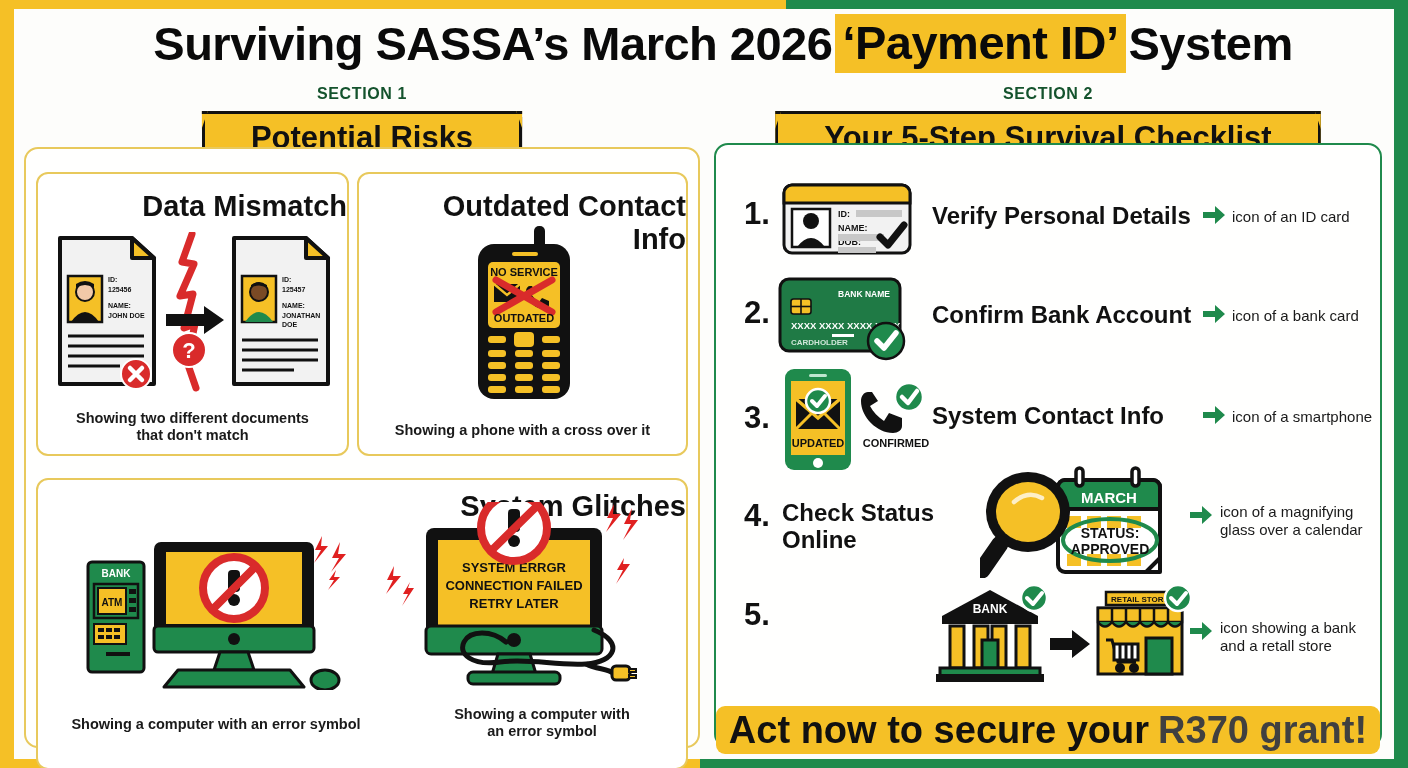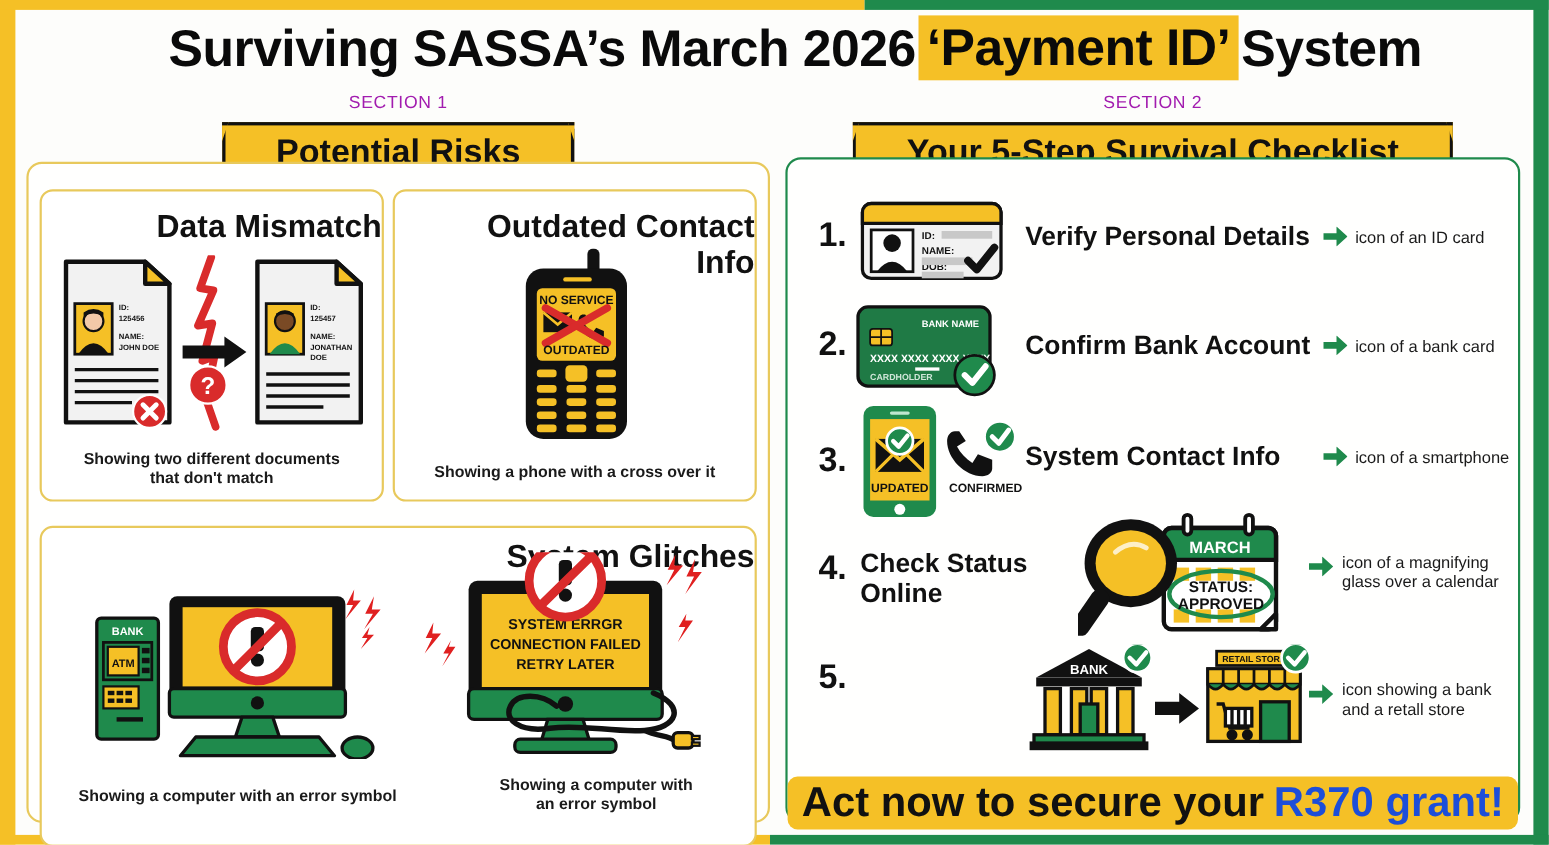--- a/index.html
+++ b/index.html
@@ -28,21 +28,21 @@
     display:flex; align-items:center; justify-content:center;
     font-size:47px; font-weight:bold; color:#0a0a0a;
     letter-spacing:-0.5px; white-space:nowrap;padding-left:38px;
   }
   .title .hl {
     background:#f5c026; padding:1px 7px 3px 7px; margin:0 3px;
   }
 
   
   .sec-label {
-    position:absolute; font-size:16px; font-weight:normal; color:#a21caf;
+    position:absolute; font-size:16px; font-weight:bold; color:#14532d;
     letter-spacing:0.6px; text-align:center;
   }
   .ribbon-wrap { position:absolute; display:flex; justify-content:center; }
   .ribbon {
     position:relative; background:#f5c026;
     color:#111; font-weight:bold; font-size:31px;
     padding:6px 46px 8px 46px;
     border:3px solid #111;
     text-align:center; white-space:nowrap;
     box-shadow: 5px 6px 0 #111;
@@ -96,21 +96,21 @@
     position:absolute; width:22px; height:18px;
   }
 
   
   .cta {
     position:absolute; left:716px; bottom:14px; width:664px; height:48px;
     background:#f5c026; border-radius:9px;
     display:flex; align-items:center; justify-content:center;
     font-size:38px; font-weight:bold; color:#111; white-space:nowrap;
   }
-  .cta .green { color:#1d4ed8; margin-left:9px; }
+  .cta .green { color:#404040; margin-left:9px; }
 </style>
 </head>
 <body>
 
 <div id="page">
 
   <div class="bar-left"></div>
   <div class="bar-right"></div>
   <div class="bar-top-l"></div>
   <div class="bar-top-r"></div>

